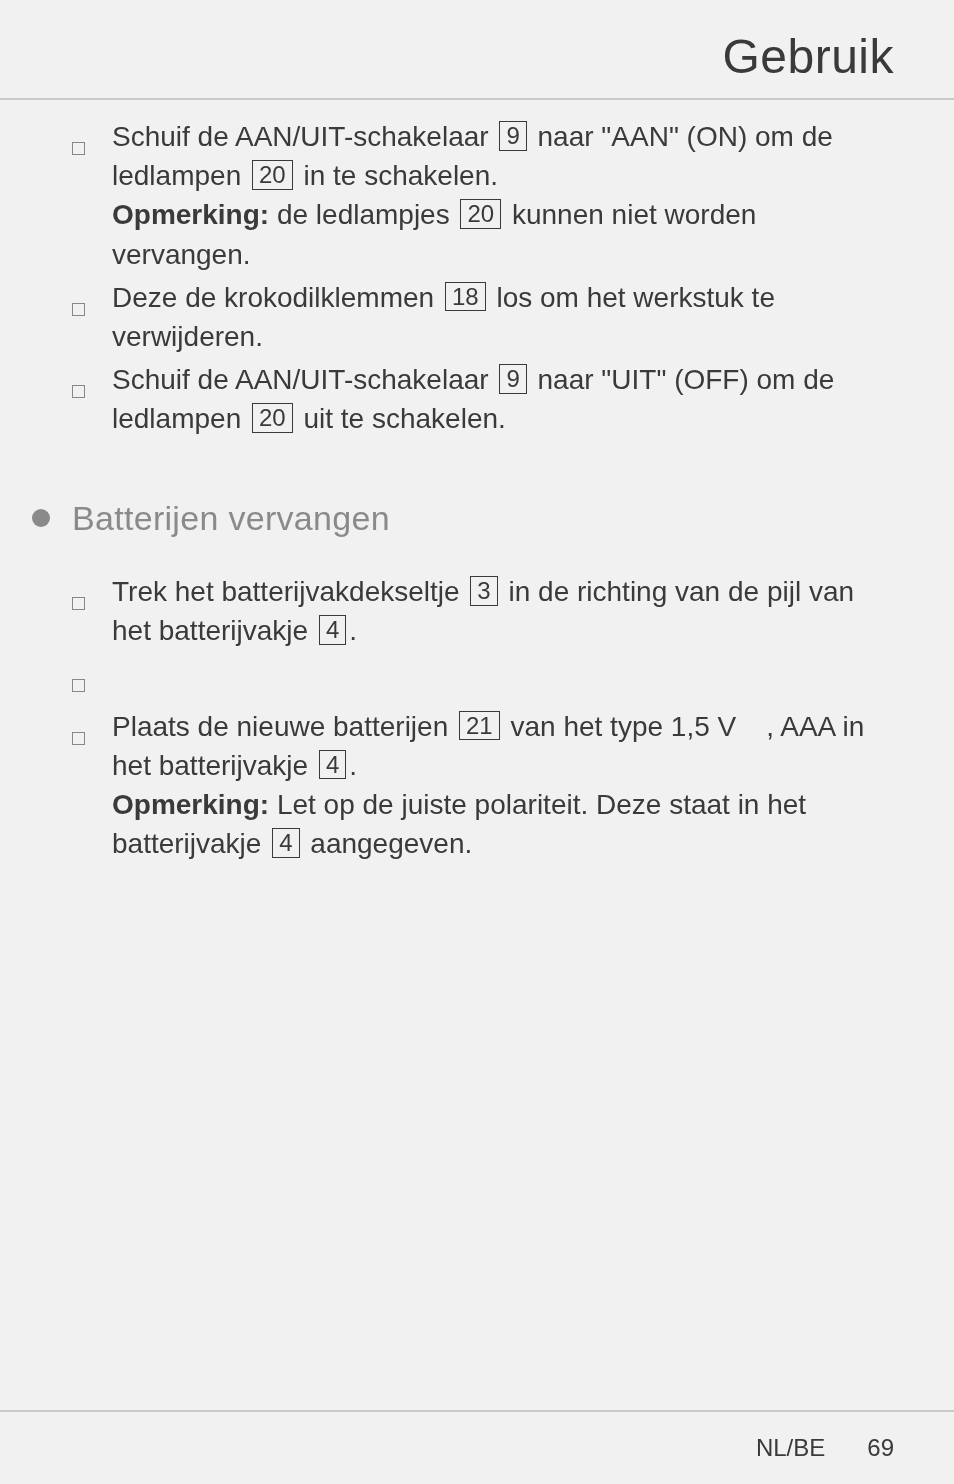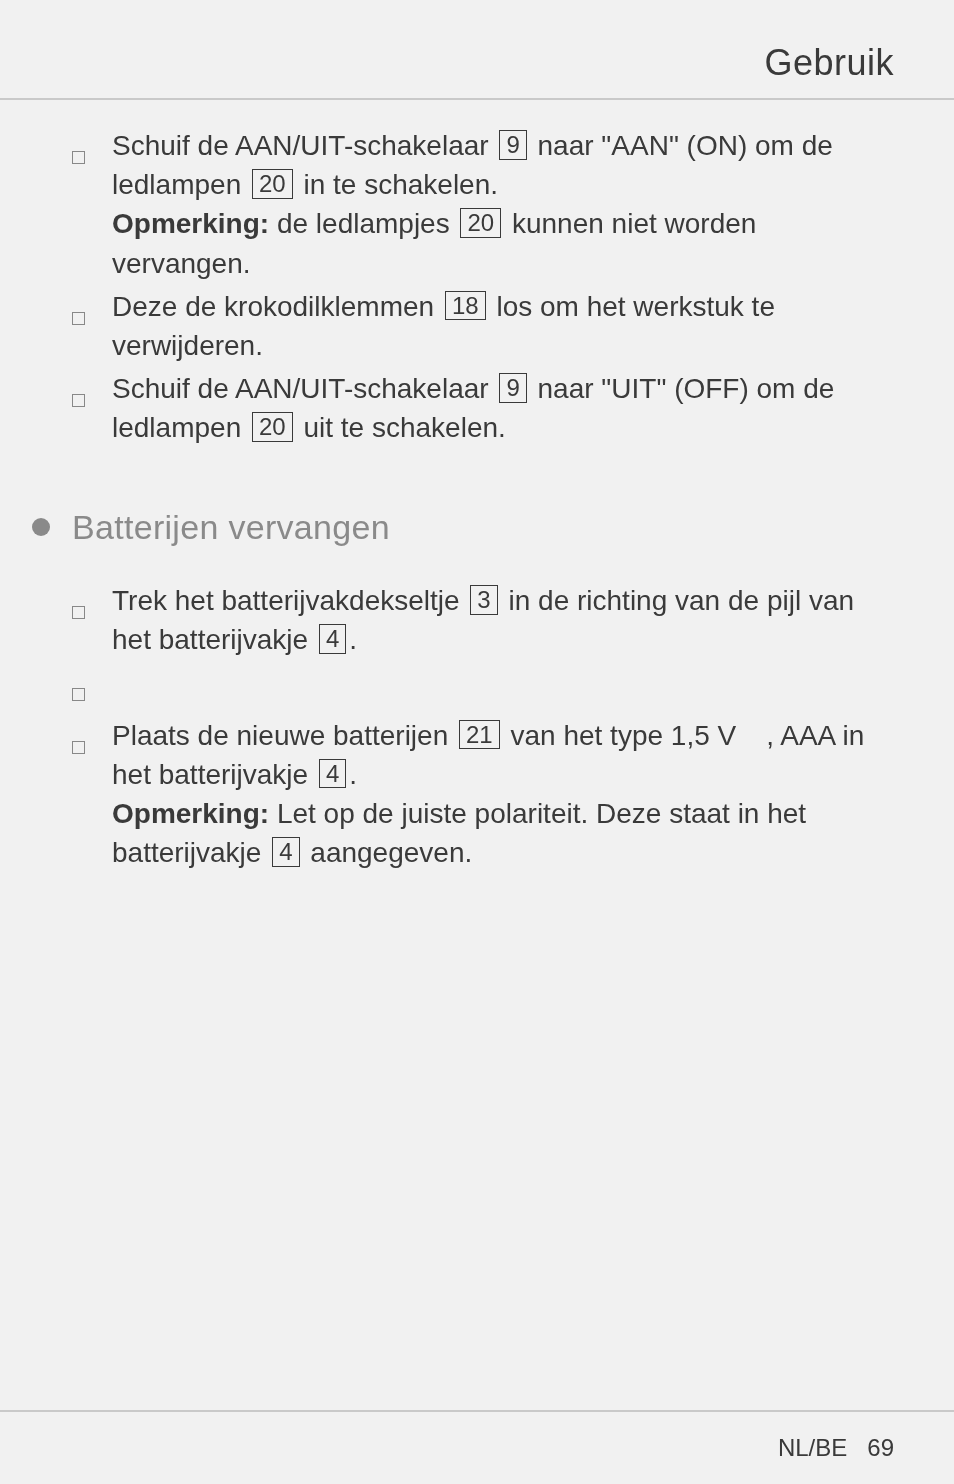--- a/index.html
+++ b/index.html
@@ -1,33 +1,33 @@
 <!DOCTYPE html>
 <html><head>
 <meta charset="utf-8">
 <style>
   * { margin: 0; padding: 0; box-sizing: border-box; }
   html, body { width: 954px; height: 1484px; background: #f1f1f1; font-family: "Helvetica Neue", Arial, sans-serif; color: #3a3a3a; }
   .page { width: 954px; height: 1484px; position: relative; background: #f1f1f1; }
   .header { height: 100px; border-bottom: 2px solid #c9c9c9; display: flex; align-items: flex-end; justify-content: flex-end; padding: 0 60px 14px 0; }
-  .header-title { font-size: 36px; font-weight: 400; letter-spacing: 0.5px; color: #3a3a3a; }
-  .content { padding: 26px 60px 0 72px; font-size: 28px; line-height: 1.4; }
+  .header-title { font-size: 48px; font-weight: 400; letter-spacing: 0.5px; color: #3a3a3a; }
+  .content { padding: 17px 60px 0 72px; font-size: 28px; line-height: 1.4; }
   .item { display: flex; align-items: flex-start; margin-bottom: 4px; }
   .bullet-sq { width: 40px; flex: 0 0 40px; padding-top: 9px; }
   .bullet-sq .sq { width: 13px; height: 13px; border: 1px solid #888; display: inline-block; }
   .item-body { flex: 1; }
   .boxed { display: inline-block; border: 1.5px solid #3a3a3a; padding: 0 6px; font-size: 24px; line-height: 1.15; vertical-align: 2px; margin: 0 3px; }
   .bold { font-weight: 700; }
   .section { display: flex; align-items: center; margin: 56px 0 30px 0; }
   .dot { width: 18px; height: 18px; border-radius: 50%; background: #8a8a8a; margin-right: 22px; margin-left: -40px; }
   .section-title { font-size: 34px; font-weight: 400; color: #8a8a8a; letter-spacing: 0.3px; }
   .dc { display: inline-block; width: 30px; vertical-align: middle; }
   .dc .solid { border-top: 2px solid #3a3a3a; margin-bottom: 4px; }
   .dc .dashed { border-top: 2px dashed #3a3a3a; }
-  .footer { position: absolute; bottom: 0; left: 0; right: 0; height: 74px; border-top: 2px solid #c9c9c9; display: flex; align-items: center; justify-content: flex-end; padding-right: 60px; font-size: 24px; color: #3a3a3a; }
+  .footer { position: absolute; bottom: 0; left: 0; right: 0; height: 74px; border-top: 2px solid #c9c9c9; display: flex; align-items: center; justify-content: flex-end; padding-right: 60px; font-size: 24px; color: #3a3a3a; gap: 22px; }
   .footer .lang { margin-right: 20px; }
 </style>
 </head>
 <body>
 
 <div class="page">
 
   <div class="header">
     <div class="header-title">Gebruik</div>
   </div>

